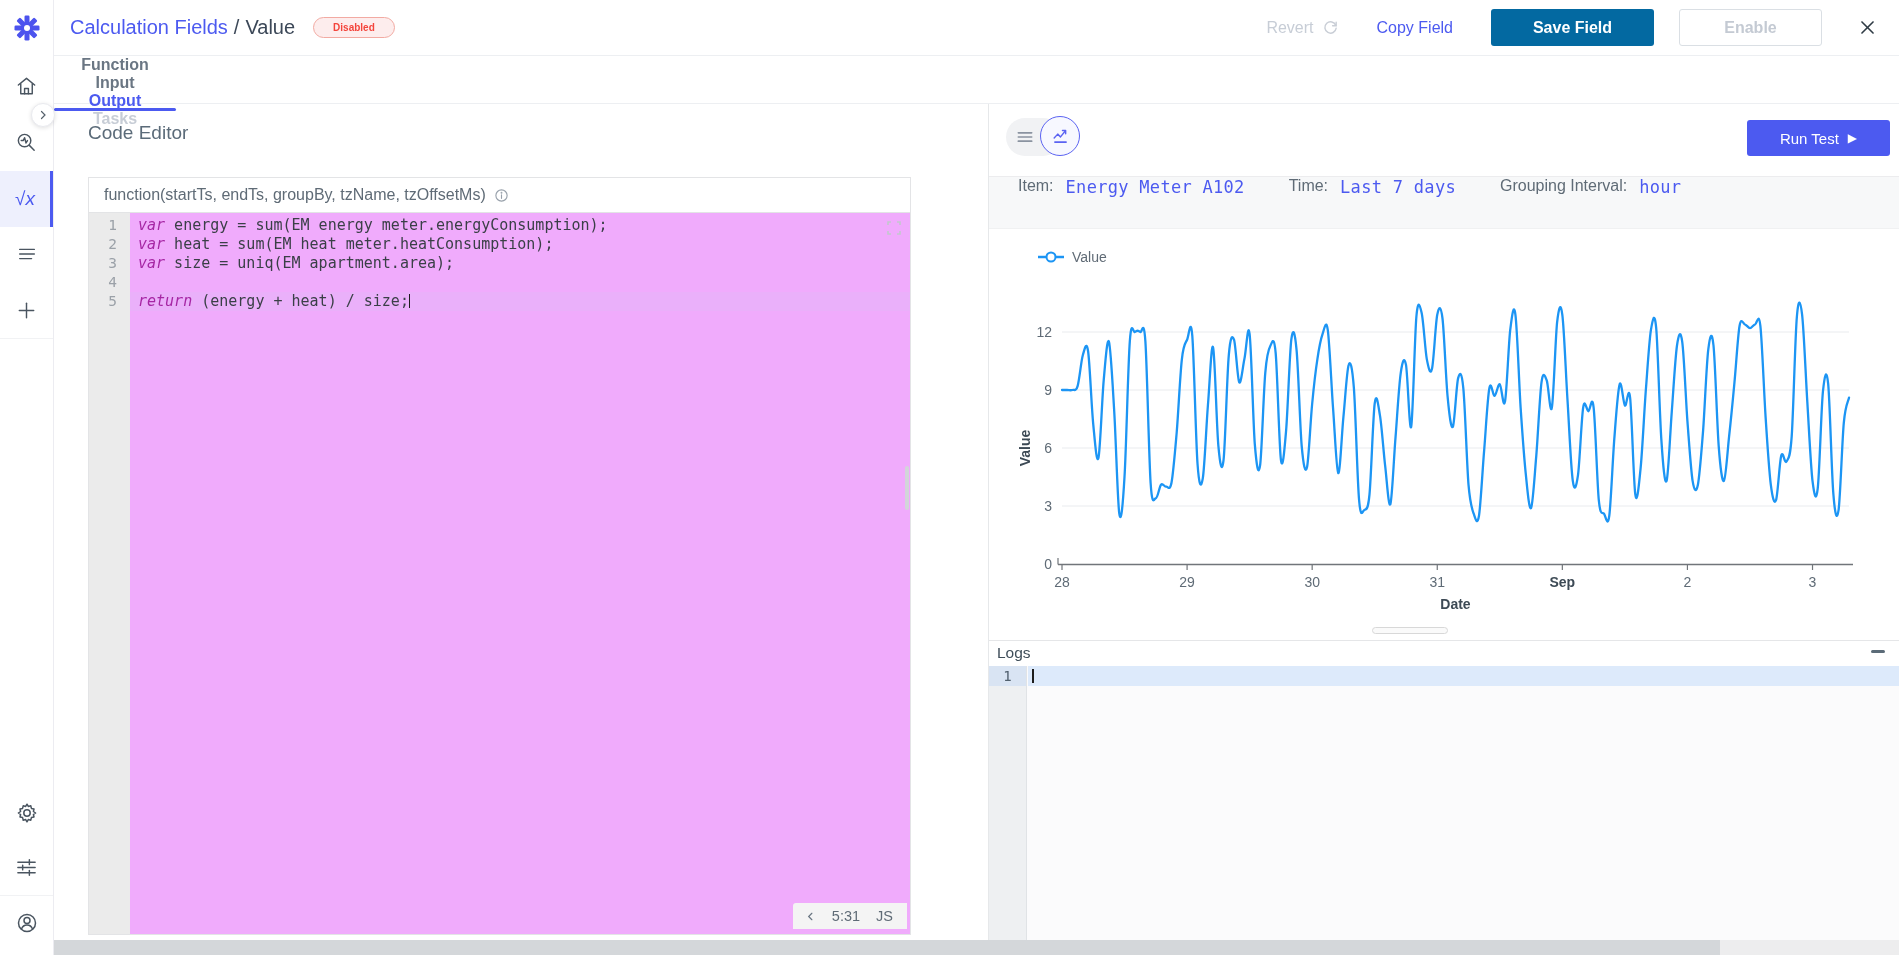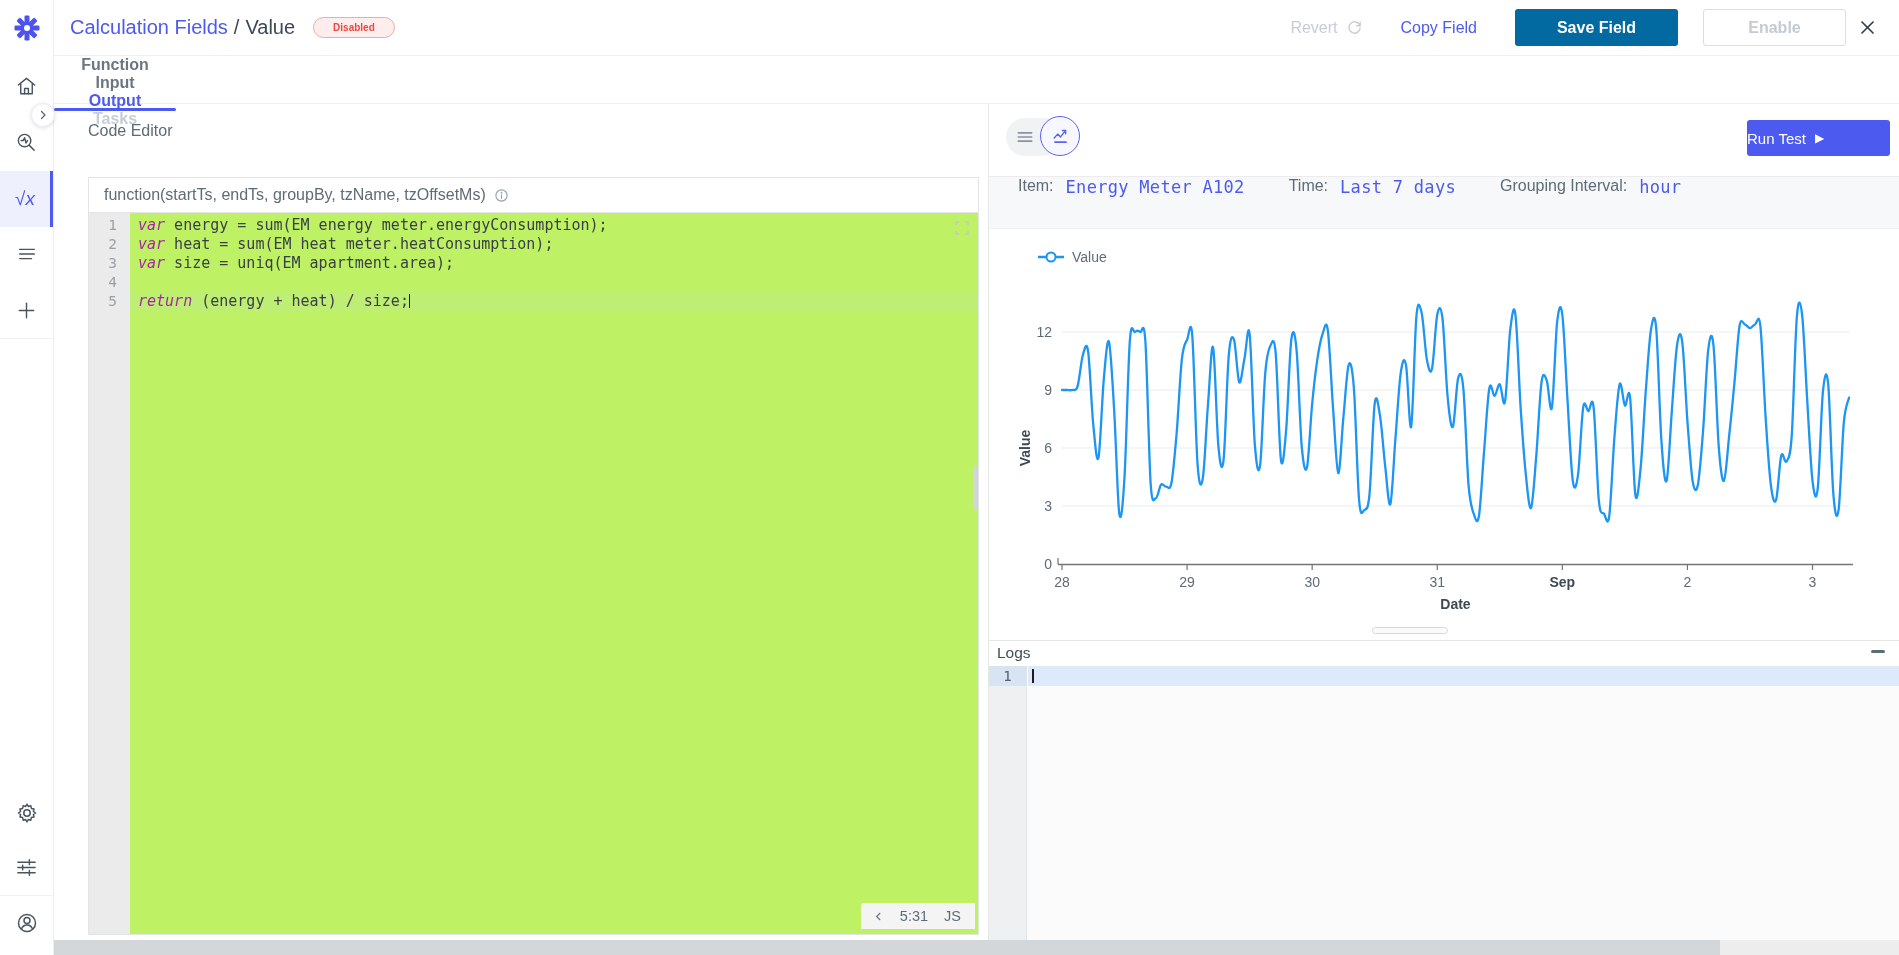--- a/index.html
+++ b/index.html
@@ -27,34 +27,34 @@
                display:flex; align-items:center; justify-content:center; cursor:pointer; }
   .crumb-link { color:#4c5af0; font-size:20px; cursor:pointer; }
   .crumb-rest { color:#3c4858; font-size:20px; margin-left:6px; }
   .badge { margin-left:18px; border:1.5px solid #f2aaa2; background:#fdeded; color:#f4453c;
            font-weight:bold; font-size:10px; padding:4px 19px; border-radius:17px; }
   .hspacer { flex:1; }
   .revert { display:flex; align-items:center; gap:8px; color:#c7cdd6; font-size:16px; margin-right:38px; cursor:pointer; }
   .copyfield { color:#4c5af0; font-size:16px; margin-right:38px; cursor:pointer; }
   .btn { display:flex; align-items:center; justify-content:center; border-radius:3px; font-size:16px; font-weight:bold; cursor:pointer; }
   .btn-save { width:163px; height:37px; background:#0369a1; color:#fff; margin-right:25px; border:none; }
-  .btn-enable { width:143px; height:37px; background:#fff; color:#c4cad3; border:1px solid #dadfe4; margin-right:12px; }
+  .btn-enable { width:143px; height:37px; background:#fff; color:#c4cad3; border:1px solid #dadfe4; margin-right:36px; }
   .close-x { margin-right:22px; cursor:pointer; display:flex; }
 
   
   .tabsbar { left:54px; top:56px; width:1845px; height:48px; background:#fff; border-bottom:1px solid #edeff2; display:flex;flex-direction:column; }
   .tab { width:122px; height:48px; display:flex; align-items:center; justify-content:center;
          font-size:16px; font-weight:bold; color:#6a7683; cursor:pointer; position:relative; }
   .tab.active { color:#4c5af0; }
   .tab.active::after { content:""; position:absolute; left:0; bottom:-1px; width:100%; height:3px; background:#4c5af0; border-radius:2px; }
   .tab.disabled { color:#c7cdd6; }
 
   
-  .panel-title { left:88px; top:122px; font-size:16px; color:#5b6b79; }
-  .editor { left:88px; top:177px; width:891px; height:758px; border:1px solid #e3e4e6; background:#bef264; }
+  .panel-title { left:88px; top:122px; font-size:19px; color:#5b6b79; }
+  .editor { left:88px; top:177px; width:823px; height:758px; border:1px solid #e3e4e6; background:#f0abfc; }
   .sigbar { height:35px; background:#fff; border-bottom:1px solid #e3e4e6; display:flex; align-items:center;
             padding-left:15px; font-size:16px; color:#5f6b76; gap:8px; }
   .edbody { position:absolute; top:35px; left:0; right:0; bottom:0; display:flex; font-family:"DejaVu Sans Mono", monospace; font-size:15px; }
   .gutter { width:41px; background:#ebebeb; padding-top:3px; }
   .gutter div { height:19px; line-height:19px; text-align:right; padding-right:13px; color:#9ba1a8; font-size:14.5px; }
   .codearea { flex:1; position:relative; padding-top:3px; cursor:text; }
   .code-line { height:19px; line-height:19px; padding-left:8px; white-space:pre; color:#3a3f47; }
   .code-line.current { background:rgba(200,215,235,.12); }
   .kw { color:#a626a4; font-style:italic; }
   .caret { display:inline-block; width:1.5px; height:14px; background:#1d1d1d; vertical-align:-2px; }
@@ -65,21 +65,21 @@
                 font-family:"Liberation Sans", sans-serif; border-radius:3px 0 0 0; }
 
   .splitter { left:988px; top:104px; width:1px; height:837px; background:#e6e8ea; }
 
   
   .toggle-pill { left:1006px; top:118px; width:56px; height:38px; background:#f1f2f4; border-radius:19px; cursor:pointer; }
   .toggle-circle { left:1040px; top:116px; width:40px; height:40px; border-radius:50%; background:#f7f8ff;
                    border:1.5px solid #5b63f2; display:flex; align-items:center; justify-content:center; cursor:pointer; z-index:2; }
   .toggle-ham { left:1015px; top:127px; z-index:1; pointer-events:none; }
   .btn-run { left:1747px; top:120px; width:143px; height:36px; background:#4c5af0; color:#fff;
-             display:flex; align-items:center; gap:9px; font-size:15px; border-radius:3px; cursor:pointer; }
+             display:flex; align-items:center; justify-content:center; gap:9px; font-size:15px; border-radius:3px; cursor:pointer; }
   .btn-run .arrow { font-size:12px; }
 
   .infobar { left:989px; top:176px; width:910px; height:53px; background:#f7f8f9;
              border-top:1px solid #ececee; border-bottom:1px solid #f0f1f2;
              display:flex; padding-left:29px; font-size:16px; color:#5f6b76; }
   .infoval { font-family:"DejaVu Sans Mono", monospace; font-size:17px; color:#4c5af0; margin-left:12px; letter-spacing:.3px; cursor:pointer; }
   .infolabel { margin-left:44px; }
   .infolabel.first { margin-left:0; }
 
   .chartbox { left:988px; top:229px; width:911px; height:410px; }

